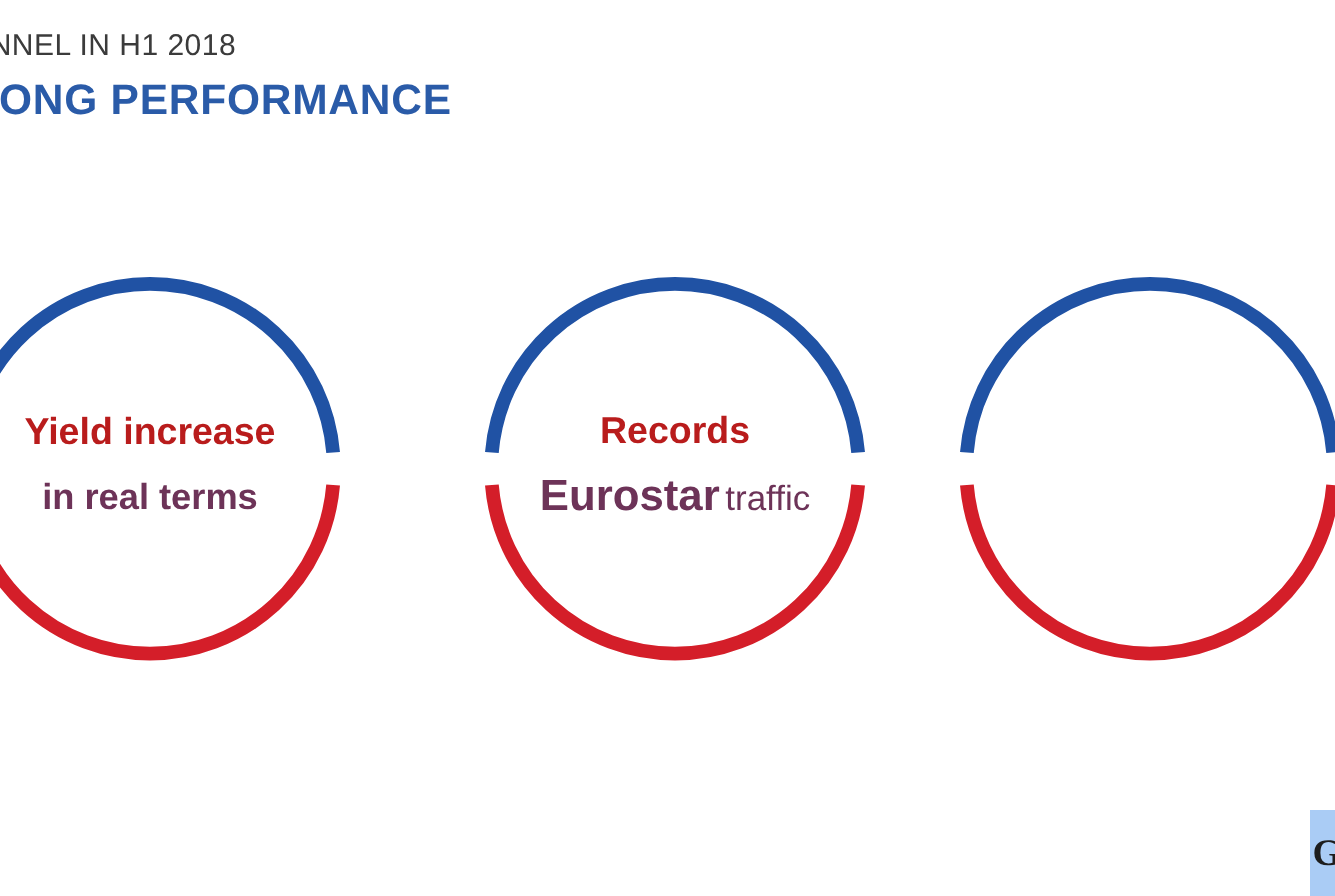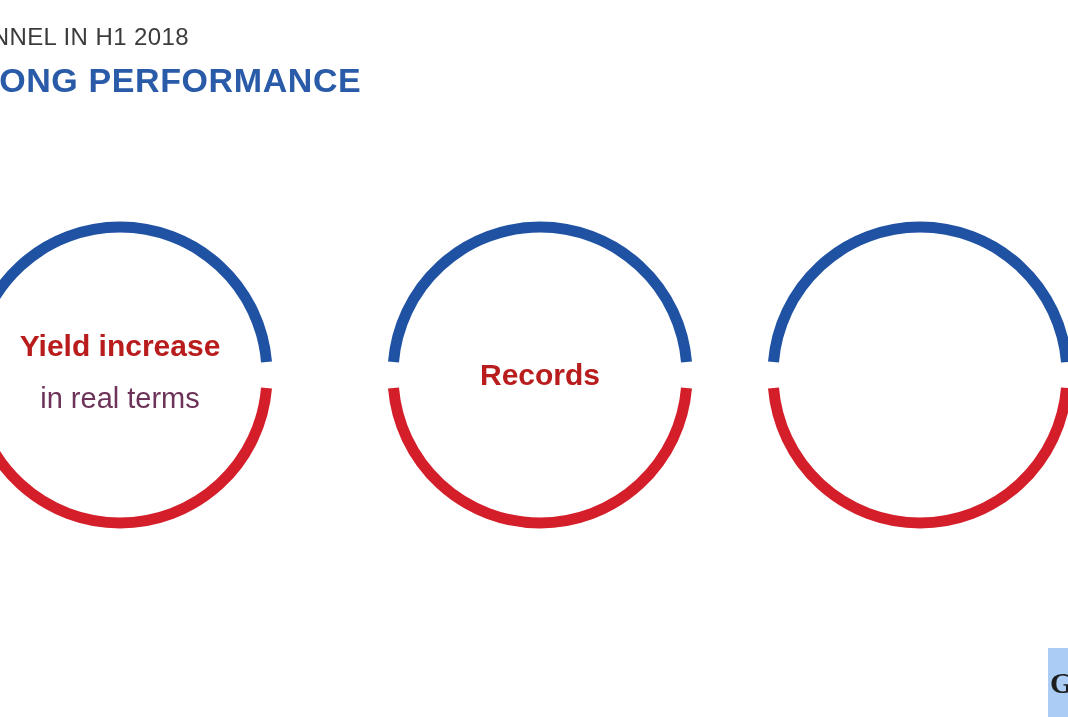--- a/index.html
+++ b/index.html
@@ -91,21 +91,21 @@
   }
   .line-bottom {
     margin-top: 14px;
     line-height: 40px;
     white-space: nowrap;
     color: #6d3358;
     font-weight: 400;
   }
   .big-part {
     font-size: 35px;
-    font-weight: 400;
+    font-weight: 700;
     margin-top: 28px;
   }
   .small-part {
     font-size: 28px;
     font-weight: 400;
   }
   
   .c0 .line-bottom .big-part { font-size: 29px; }
 
   
@@ -152,20 +152,23 @@
     </div>
   </div>
 
   <div class="circle-item c1">
     <svg viewBox="0 0 320 320">
       <path d="M 13.5 147 A 147 147 0 0 1 306.5 147" fill="none" stroke="#2052a4" stroke-width="11" stroke-linecap="butt"></path>
       <path d="M 13.5 173 A 147 147 0 0 0 306.5 173" fill="none" stroke="#d41e29" stroke-width="11" stroke-linecap="butt"></path>
     </svg>
     <div class="circle-text">
       <div class="line-top">Records</div>
+      <div class="line-bottom">
+        <span class="big-part">Eurostar</span>&nbsp;<span class="small-part">traffic</span>
+      </div>
     </div>
   </div>
 
   <div class="circle-item c2">
     <svg viewBox="0 0 320 320">
       <path d="M 13.5 147 A 147 147 0 0 1 306.5 147" fill="none" stroke="#2052a4" stroke-width="11" stroke-linecap="butt"></path>
       <path d="M 13.5 173 A 147 147 0 0 0 306.5 173" fill="none" stroke="#d41e29" stroke-width="11" stroke-linecap="butt"></path>
     </svg>
     <div class="circle-text">
     </div>

